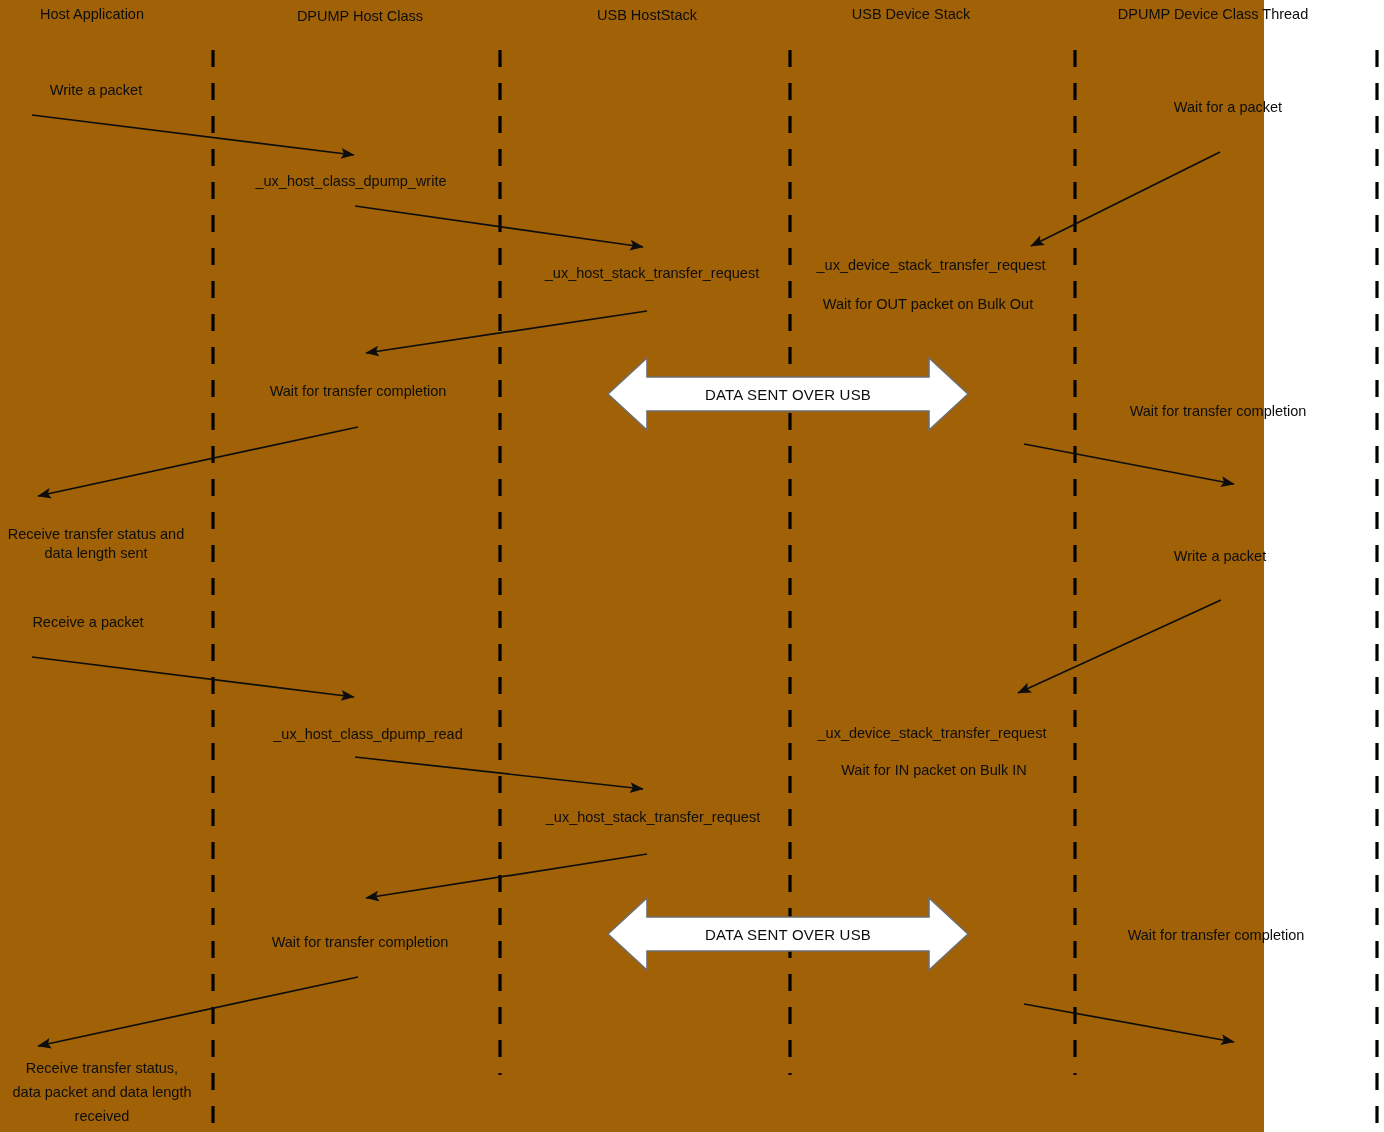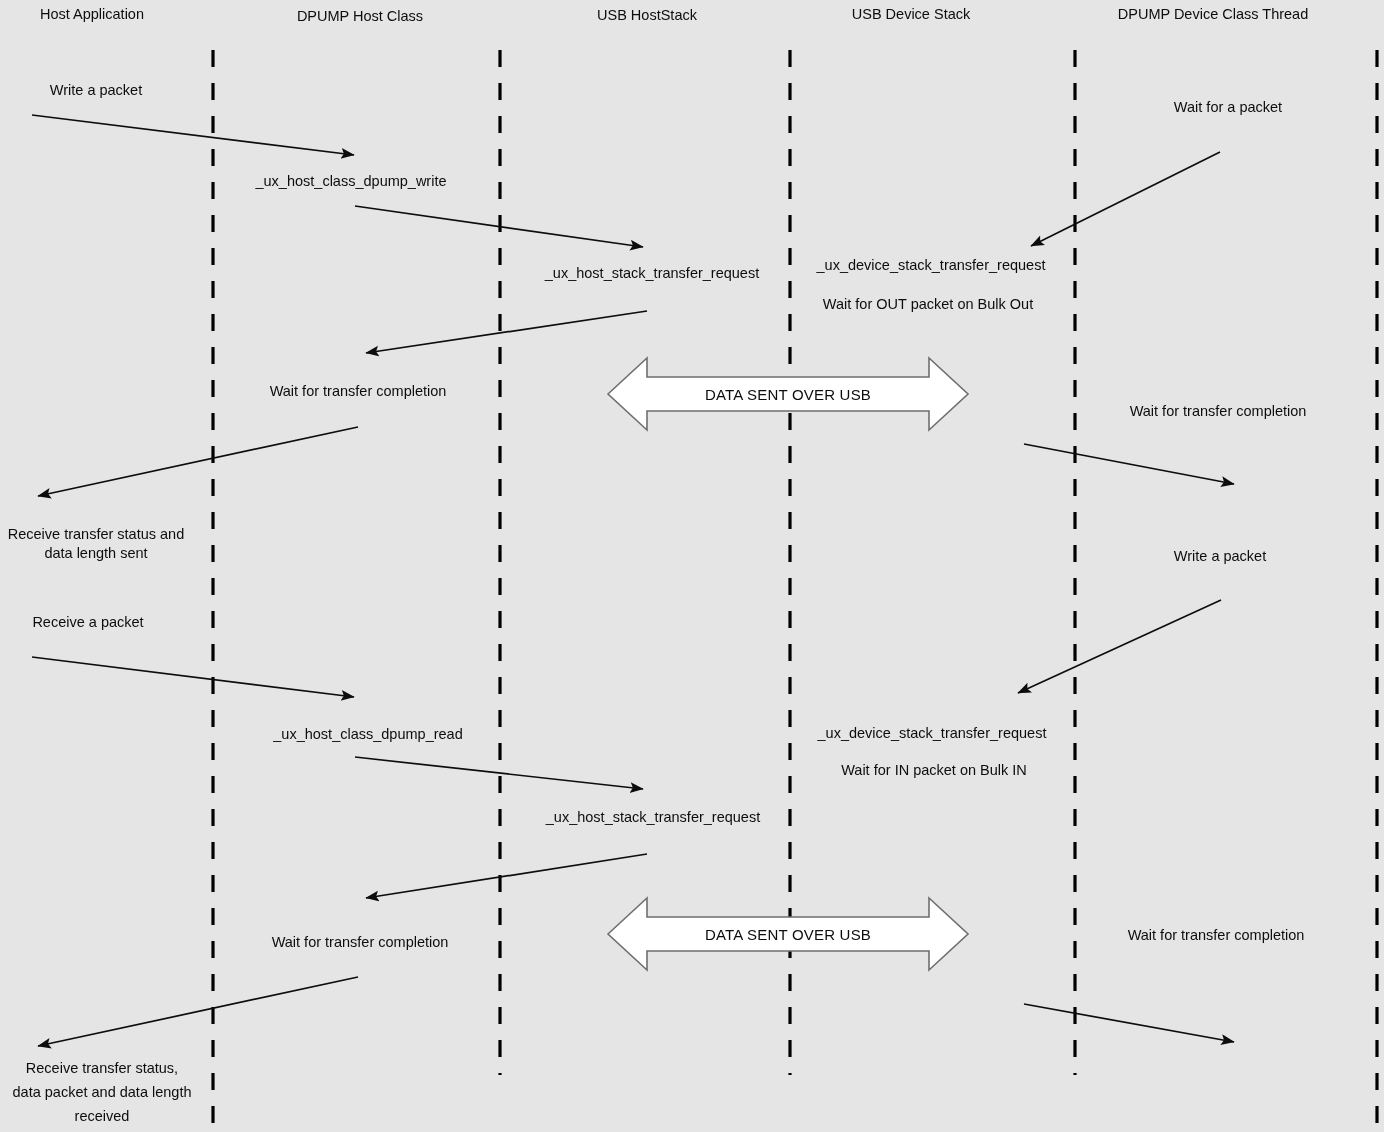--- a/index.html
+++ b/index.html
@@ -8,23 +8,23 @@
     background: #ffffff;
   }
   body {
     font-family: "Liberation Sans", sans-serif;
     width: 1384px;
     height: 1132px;
     overflow: hidden;
   }
   #diagram-root {
     position: relative;
-    width: 1384px;
+    width: 1264px;
     height: 1132px;
-    background: #e5e5e5;
+    background: #a16207;
   }
   svg#seq-svg {
     position: absolute;
     top: 0;
     left: 0;
     width: 1384px;
     height: 1132px;
     display: block;
   }
   .lifeline-label {

